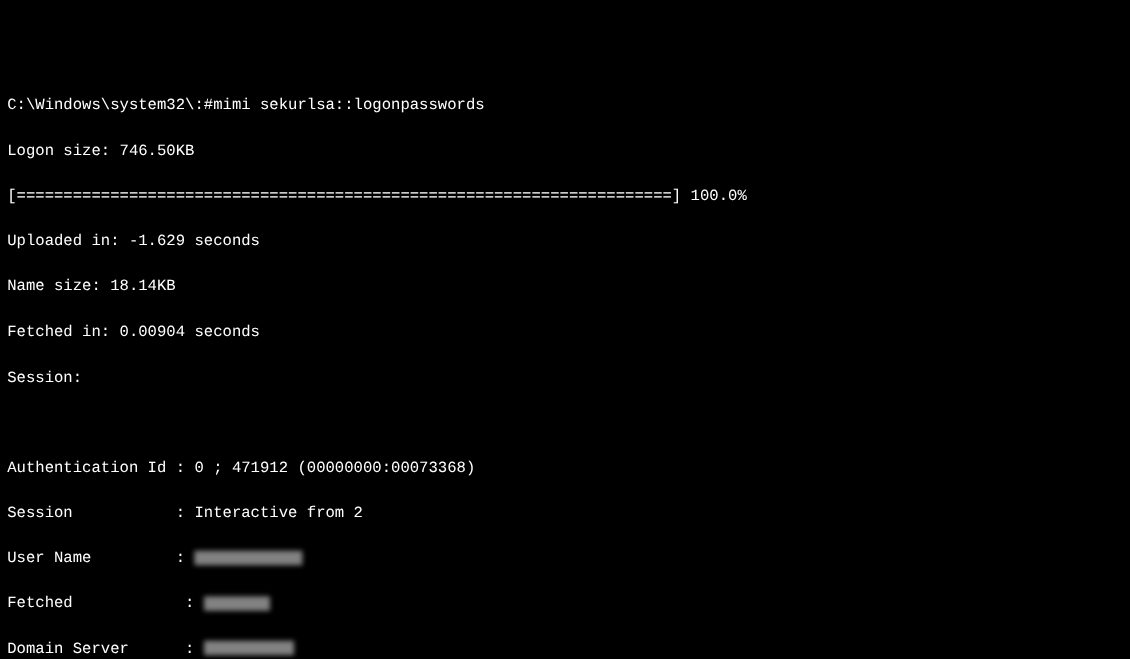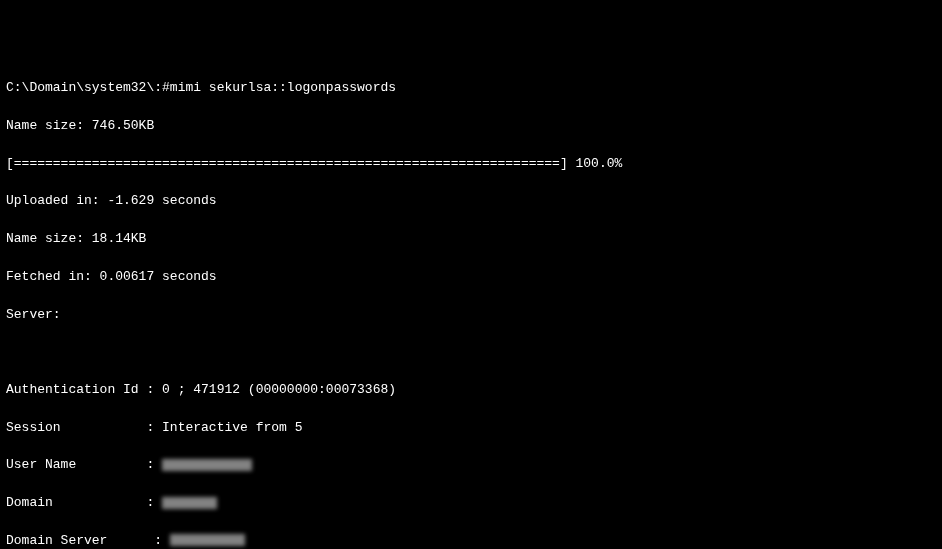--- a/index.html
+++ b/index.html
@@ -29,32 +29,32 @@
       background: #999;
       filter: blur(2px);
       opacity: 0.85;
     }
   </style>
 </head>
 <body>
 
 
 
-<span class="line"><span>C:\Domain\system32\:#mimi sekurlsa::logonpasswords</span></span>
-<span class="line">Name size: 746.50KB</span>
+<span class="line"><span>C:\Windows\system32\:#mimi sekurlsa::logonpasswords</span></span>
+<span class="line">Logon size: 746.50KB</span>
 <span class="line">[======================================================================] 100.0%</span>
 <span class="line">Uploaded in: -1.629 seconds</span>
 <span class="line">Name size: 18.14KB</span>
-<span class="line">Fetched in: 0.00617 seconds</span>
-<span class="line">Server:</span>
+<span class="line">Fetched in: 0.00904 seconds</span>
+<span class="line">Session:</span>
 <span class="line"> </span>
 <span class="line">Authentication Id : 0 ; 471912 (00000000:00073368)</span>
-<span class="line">Session           : Interactive from 5</span>
+<span class="line">Session           : Interactive from 2</span>
 <span class="line"><span>User Name         : </span><span class="redacted" style="width:90px"></span></span>
-<span class="line"><span>Domain            : </span><span class="redacted" style="width:55px"></span></span>
+<span class="line"><span>Fetched            : </span><span class="redacted" style="width:55px"></span></span>
 <span class="line"><span>Domain Server      : </span><span class="redacted" style="width:75px"></span></span>
 
 
 
 
 
 
 
 
 

